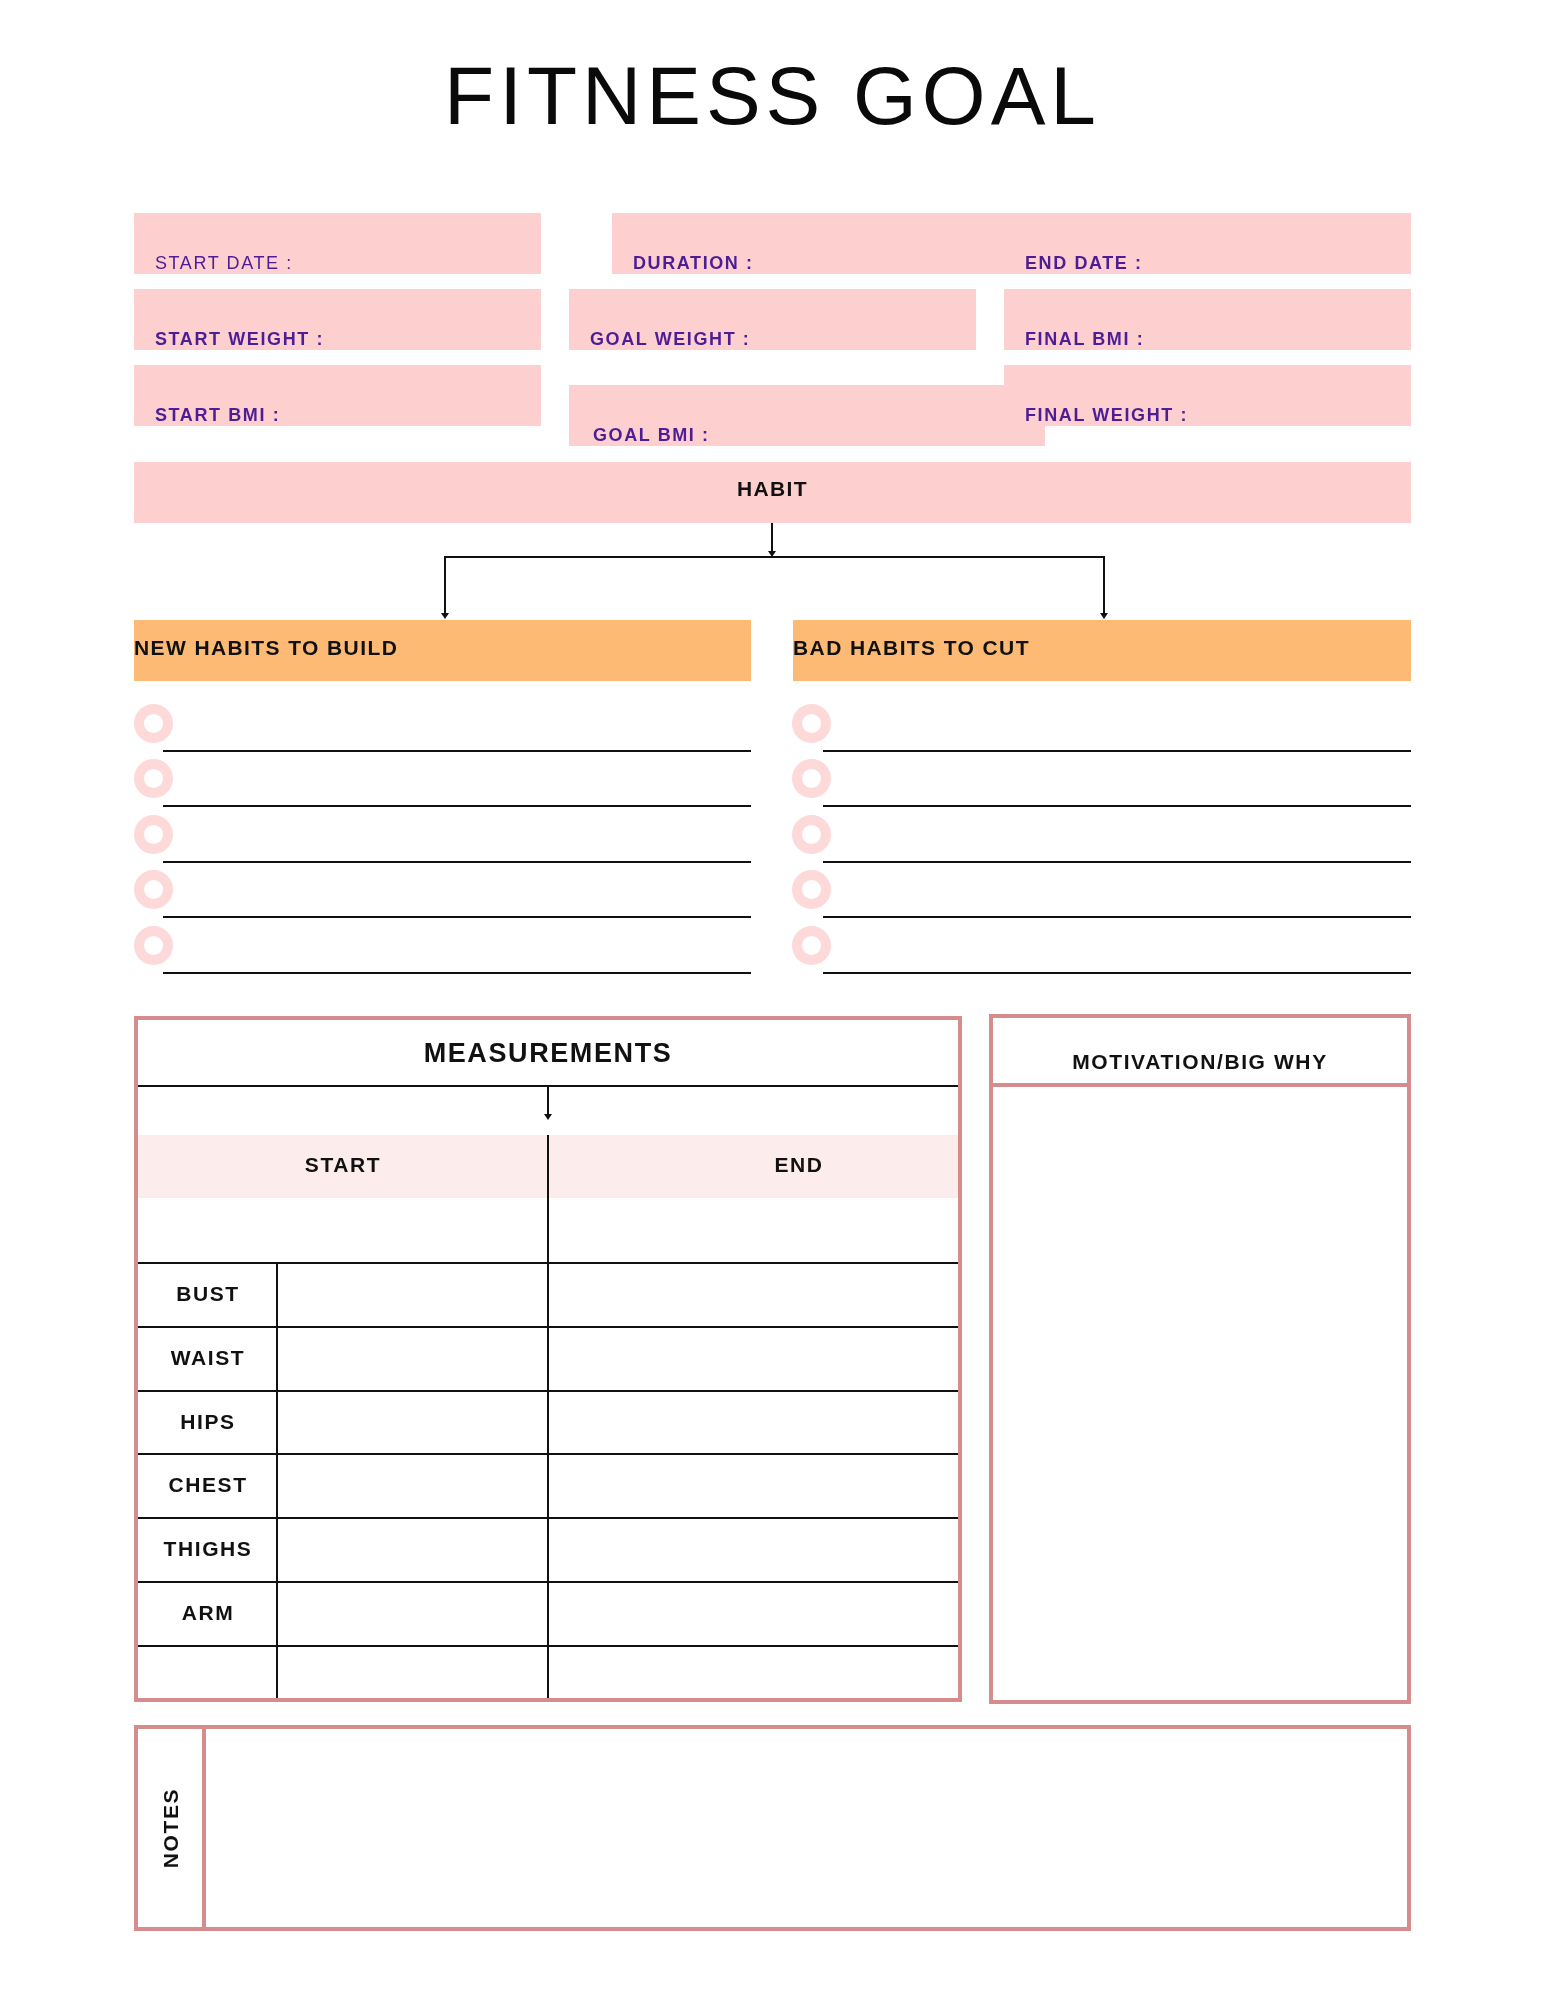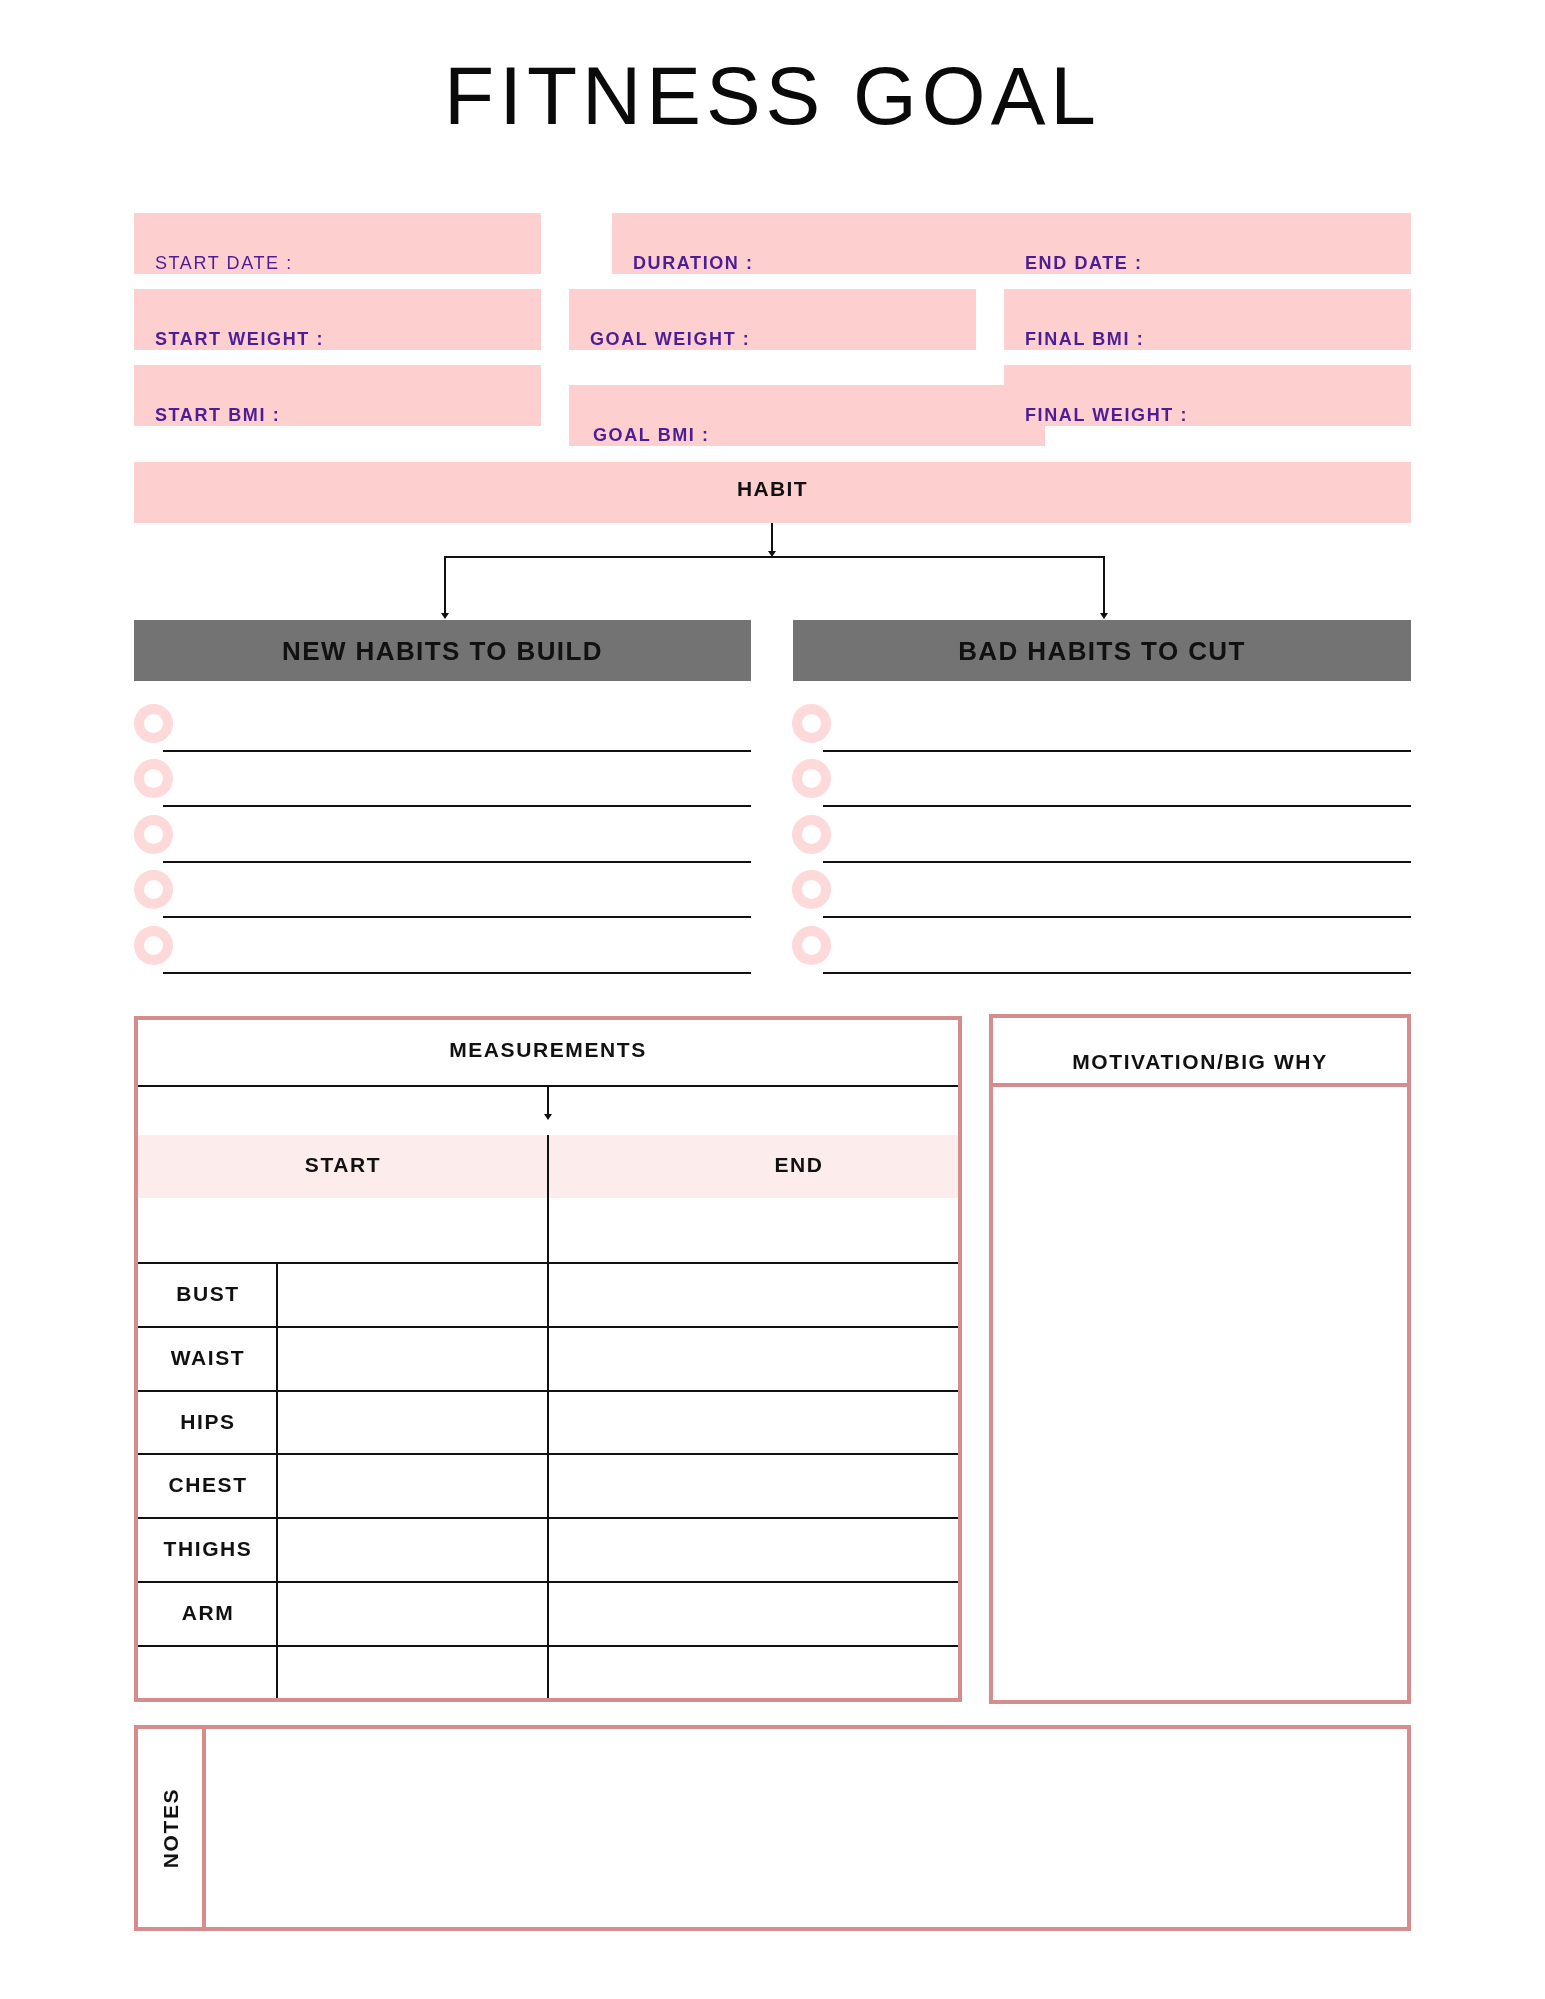--- a/index.html
+++ b/index.html
@@ -26,36 +26,36 @@
   }
 
   .connector { position: absolute; background: #111; }
   .arrowhead {
     position: absolute; width: 0; height: 0;
     border-left: 4px solid transparent; border-right: 4px solid transparent;
     border-top: 6px solid #111;
   }
 
   .sub-head {
-    position: absolute; top: 620px; height: 61px; background: #737373;
-    text-align: center; padding-top: 16px;
-    font-size: 26px; font-weight: 700; letter-spacing: 1.4px;
+    position: absolute; top: 620px; height: 61px; background: #fdba74;
+    text-align: left; padding-top: 16px;
+    font-size: 21px; font-weight: 700; letter-spacing: 1.4px;
   }
 
   .bullet {
     position: absolute; width: 39px; height: 39px; border-radius: 50%;
     border: 10px solid #fdd9d9; background: #fff;
   }
   .rule { position: absolute; height: 2px; background: #111; }
 
   .pink-box { position: absolute; border: 4px solid #d48c8c; background: #fff; }
 
   .meas-title {
     position: absolute; left: 0; right: 0; top: 18px; text-align: center;
-    font-size: 21px; font-weight: 700; letter-spacing: 1.6px;
+    font-size: 27px; font-weight: 700; letter-spacing: 1.6px;
   }
   .black-line { position: absolute; background: #111; }
 
   .col-band {
     position: absolute; top: 115px; height: 63px; background: #fdecec;
   }
   .col-label {
     position: absolute; top: 133px; text-align: center;
     font-size: 21px; font-weight: 700; letter-spacing: 1.6px;
   }

